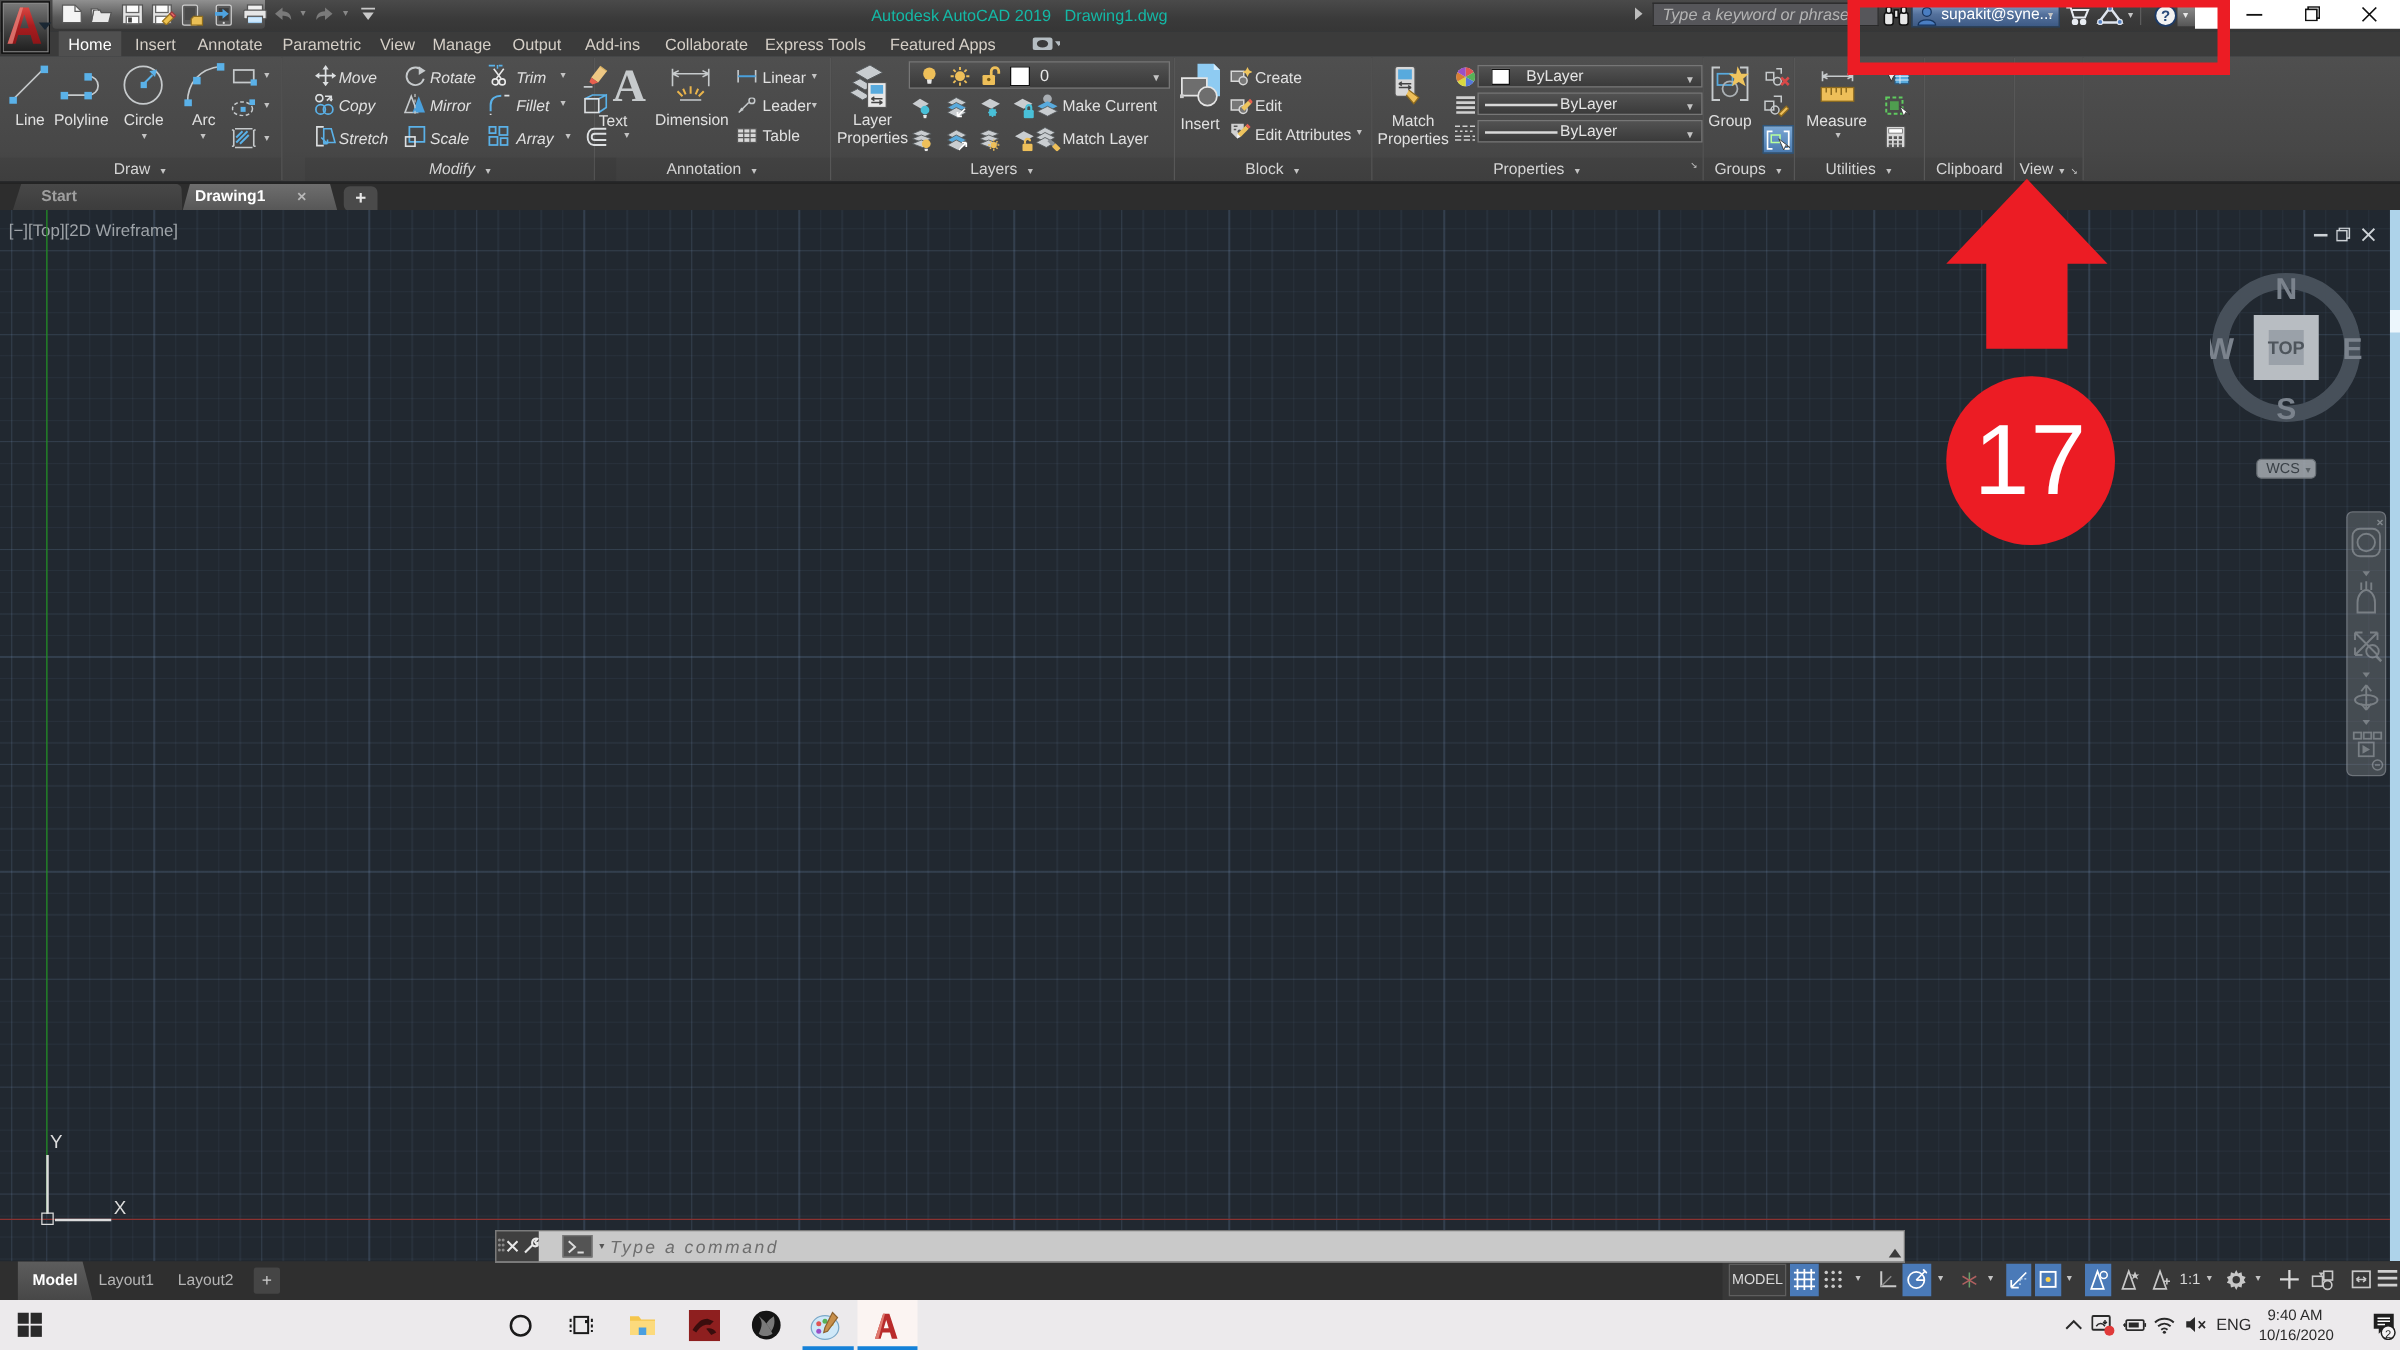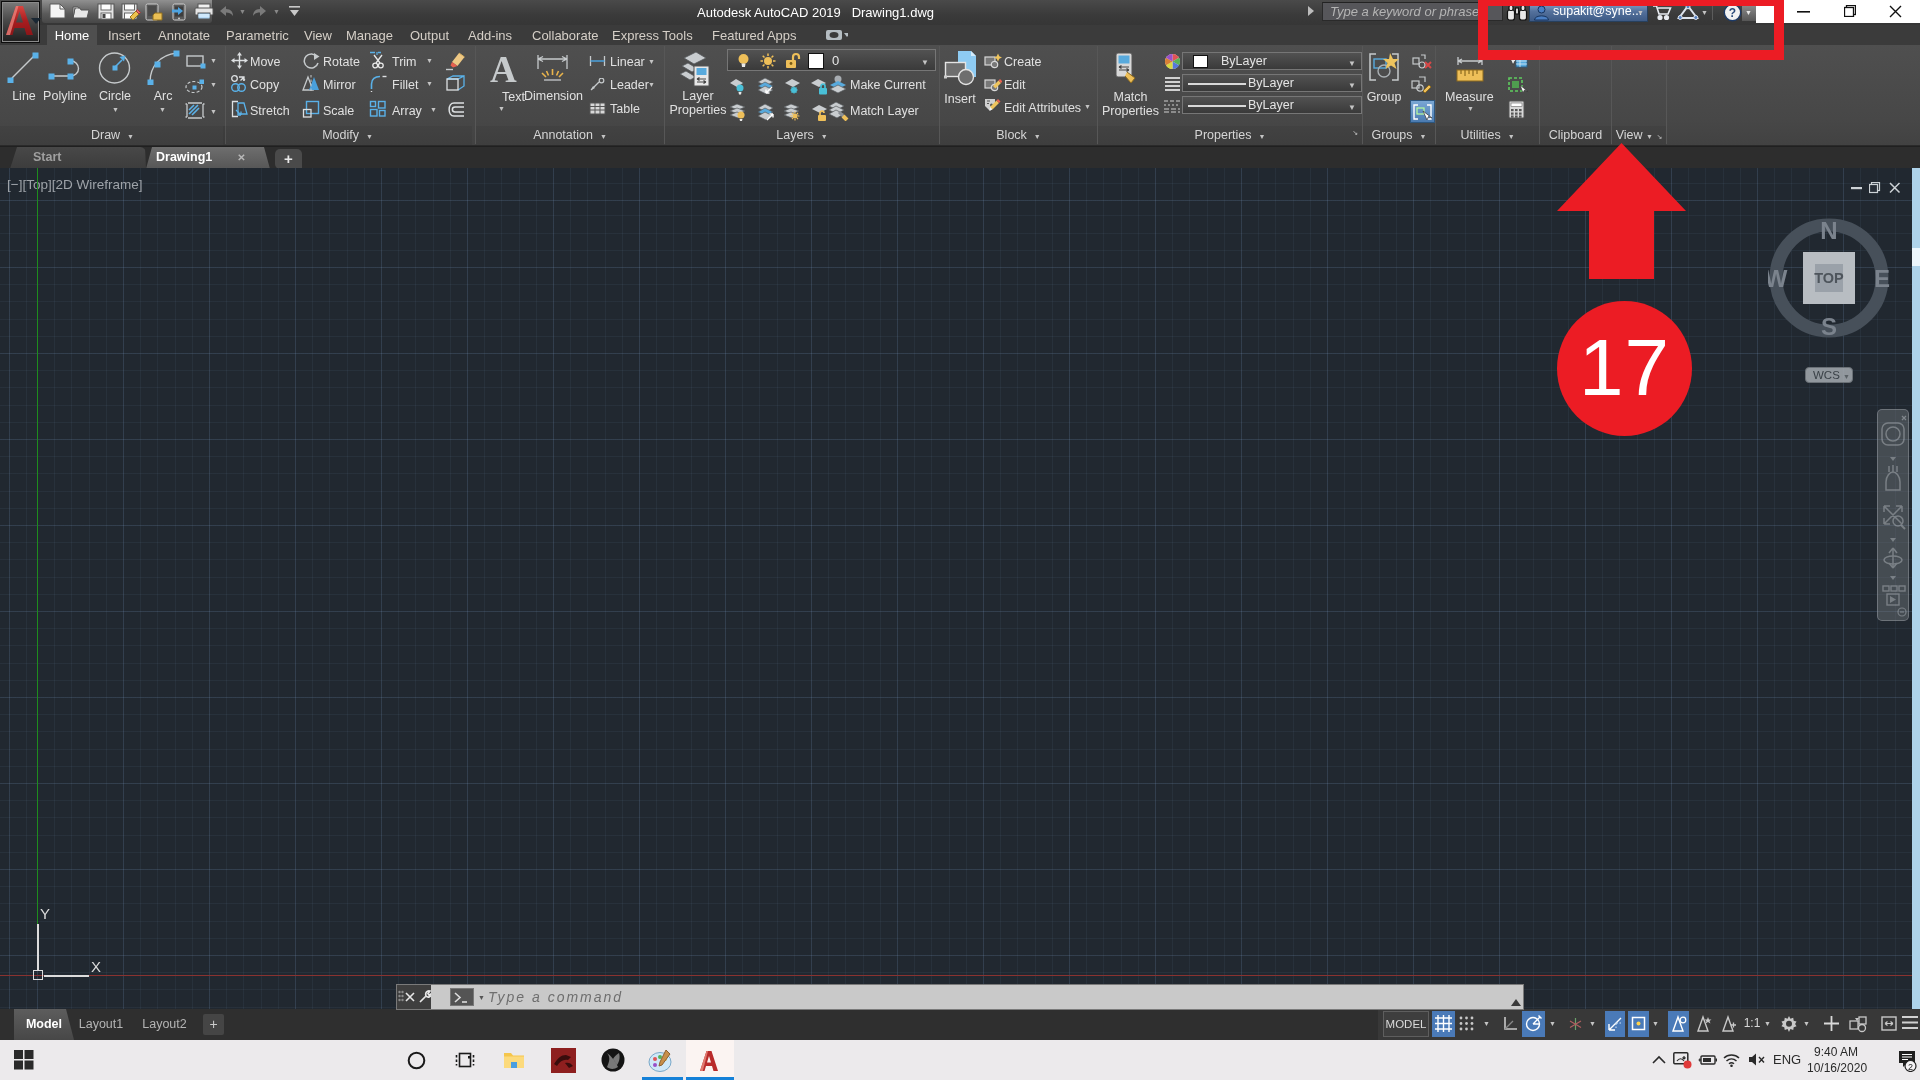--- a/index.html
+++ b/index.html
@@ -3,21 +3,21 @@
 <meta charset="utf-8">
 <style>
 * { margin:0; padding:0; box-sizing:border-box; }
 html,body { width:1920px; height:1080px; overflow:hidden; background:#212830; font-family:"Liberation Sans", sans-serif; }
 #root { position:absolute; top:0; left:0; width:1920px; height:1080px; }
 .abs { position:absolute; }
 
 
 #titlebar { top:0; left:0; width:1920px; height:25px; background:linear-gradient(#4a4a4a,#3a3a3a 60%,#363636); }
 #caption-white { top:0; left:1756px; width:164px; height:23px; background:#ffffff; }
-#title-text { top:5px; left:697px; color:#ffffff; font-size:13px; white-space:nowrap; }
+#title-text { top:5px; left:697px; color:#14b8a6; font-size:13px; white-space:nowrap; }
 #qat-strip { top:0; left:42px; width:170px; height:23px; background:linear-gradient(#909090,#5a5a5a 60%,#474747); border-radius:0 0 3px 3px; }
 #alogo { top:1px; left:1px; width:39px; height:42px; background:linear-gradient(#7a7a7a,#4a4a4a 45%,#222222 95%); border:1px solid #0d0d0d; box-shadow:inset 0 0 0 1px #8a8a8a; z-index:30; }
 
 
 #srchbox { top:2px; left:1322px; width:181px; height:19px; background:#56565a; border:1px solid #2a2a2a; border-top-color:#222; color:#b4b4b4; font-size:13px; font-style:italic; line-height:18px; padding-left:7px; }
 #acctbtn { top:1px; left:1529px; width:119px; height:21px; background:linear-gradient(#8aa6cc,#54719c 50%,#3d5a85); border:1px solid #27405e; color:#ffffff; font-size:12.5px; line-height:19px; }
 
 
 #tabrow { top:25px; left:0; width:1920px; height:20px; background:#3b3b3b; }
 .rtab { position:absolute; top:0; height:20px; line-height:21px; color:#d5cfc7; font-size:13px; }
@@ -267,21 +267,21 @@
           <rect x="14.5" y="0.5" width="4.5" height="4.5" fill="#5ab1e8"></rect>
         </svg>
       <div class="dd2" style="left:210px; top:36px;">▼</div>
       <svg class="abs" style="left:185px; top:57px;" width="20" height="18">
           <path d="M3 1 L17 1 M3 16 L17 16 M2 2 L2 15 M18 2 L18 15 M2 2 L0.5 2 M18 2 L19.5 2 M2 15 L0.5 15 M18 15 L19.5 15" stroke="#c6cacc" stroke-width="1.3"></path>
           <path d="M4 12 L13 3 M7 13 L14 6 M4 8 L9 3" stroke="#5ab1e8" stroke-width="1.6"></path>
         </svg>
       <div class="dd2" style="left:210px; top:63px;">▼</div>
       <div class="plabel">Draw&nbsp;&nbsp;<span class="dd">▼</span></div>
     </div>
-    <div class="panel" id="p-modify" style="left:223px; width:249px;">
+    <div class="panel" id="p-modify" style="left:244px; width:249px;font-style:italic;">
 
       <svg class="abs" style="left:8px; top:7px;" width="17" height="17">
           <path d="M8.5 2 L8.5 15 M2 8.5 L15 8.5" stroke="#dde0e2" stroke-width="1.4"></path>
           <path d="M8.5 0 L11 3.5 L6 3.5 Z M8.5 17 L11 13.5 L6 13.5 Z M0 8.5 L3.5 6 L3.5 11 Z M17 8.5 L13.5 6 L13.5 11 Z" fill="#dde0e2"></path>
         </svg>
       <div class="blabel" style="left:27px; top:10px;">Move</div>
       <svg class="abs" style="left:79px; top:7px;" width="18" height="17">
           <path d="M15 5 A 7 7 0 1 0 16 11" fill="none" stroke="#c6cacc" stroke-width="1.5"></path>
           <path d="M12 1 L17.5 4.5 L12 8 Z" fill="#c6cacc"></path>
         </svg>
@@ -349,21 +349,21 @@
         </svg>
       <div class="blabel" style="left:169px; top:59px;">Array</div>
       <div class="dd2" style="left:207px; top:61px;">▼</div>
       <svg class="abs" style="left:222px; top:56px;" width="20" height="17">
           <path d="M19 2 L9 2 C2.5 2 2.5 15 9 15 L19 15 M19 6 L10 6 C6.5 6 6.5 11 10 11 L19 11" fill="none" stroke="#dde0e2" stroke-width="1.5"></path>
         </svg>
       <div class="plabel">Modify&nbsp;&nbsp;<span class="dd">▼</span></div>
     </div>
     <div class="panel" id="p-annot" style="left:476px; width:188px;">
       <div class="abs" style="left:14px; top:3px; width:26px; height:38px; color:#c6cacc; font-size:37px; font-weight:bold; font-family:'Liberation Serif',serif;">A</div>
-      <div class="blabel" style="left:3px; top:45px; width:46px; text-align:right;">Text</div>
+      <div class="blabel" style="left:3px; top:45px; width:46px; text-align:left;">Text</div>
       <div class="dd2" style="left:22px; top:60px;">▼</div>
       <svg class="abs" style="left:60px; top:8px;" width="33" height="30">
           <path d="M2 2 L2 16 M31 2 L31 16 M2 6 L31 6 M2 6 L7 3.5 M2 6 L7 8.5 M31 6 L26 3.5 M31 6 L26 8.5" stroke="#c6cacc" stroke-width="1.3" fill="none"></path>
           <g stroke="#e9b44c" stroke-width="1.6">
             <path d="M16.5 22 L16.5 16 M10 24 L6 20 M23 24 L27 20 M12.5 22.5 L10.5 18 M20.5 22.5 L22.5 18"></path>
           </g>
           <path d="M8 27 L25 27" stroke="#c6cacc" stroke-width="1.3"></path>
         </svg>
       <div class="blabel" style="left:48px; top:44px; width:58px; text-align:left;">Dimension</div>
       <svg class="abs" style="left:113px; top:10px;" width="17" height="12">

